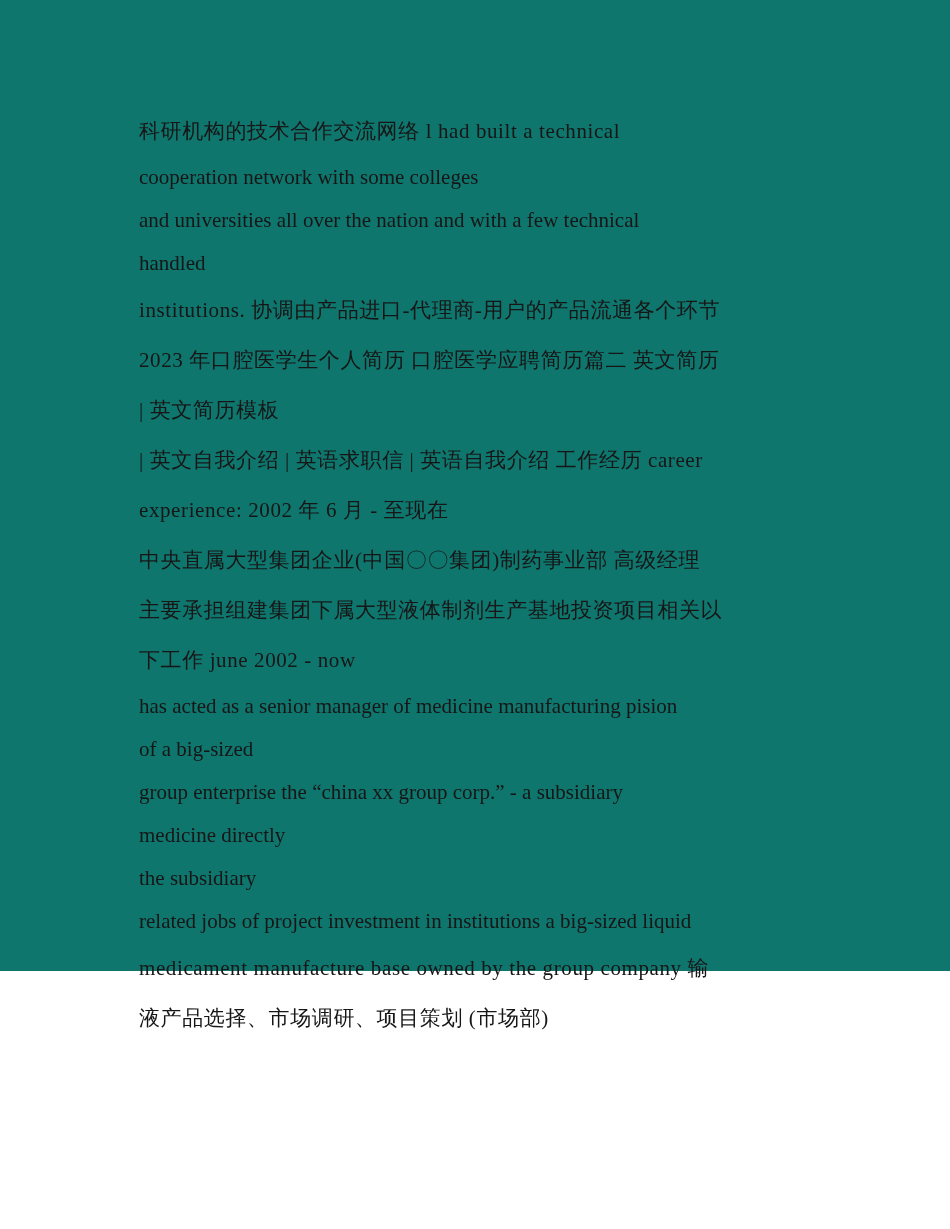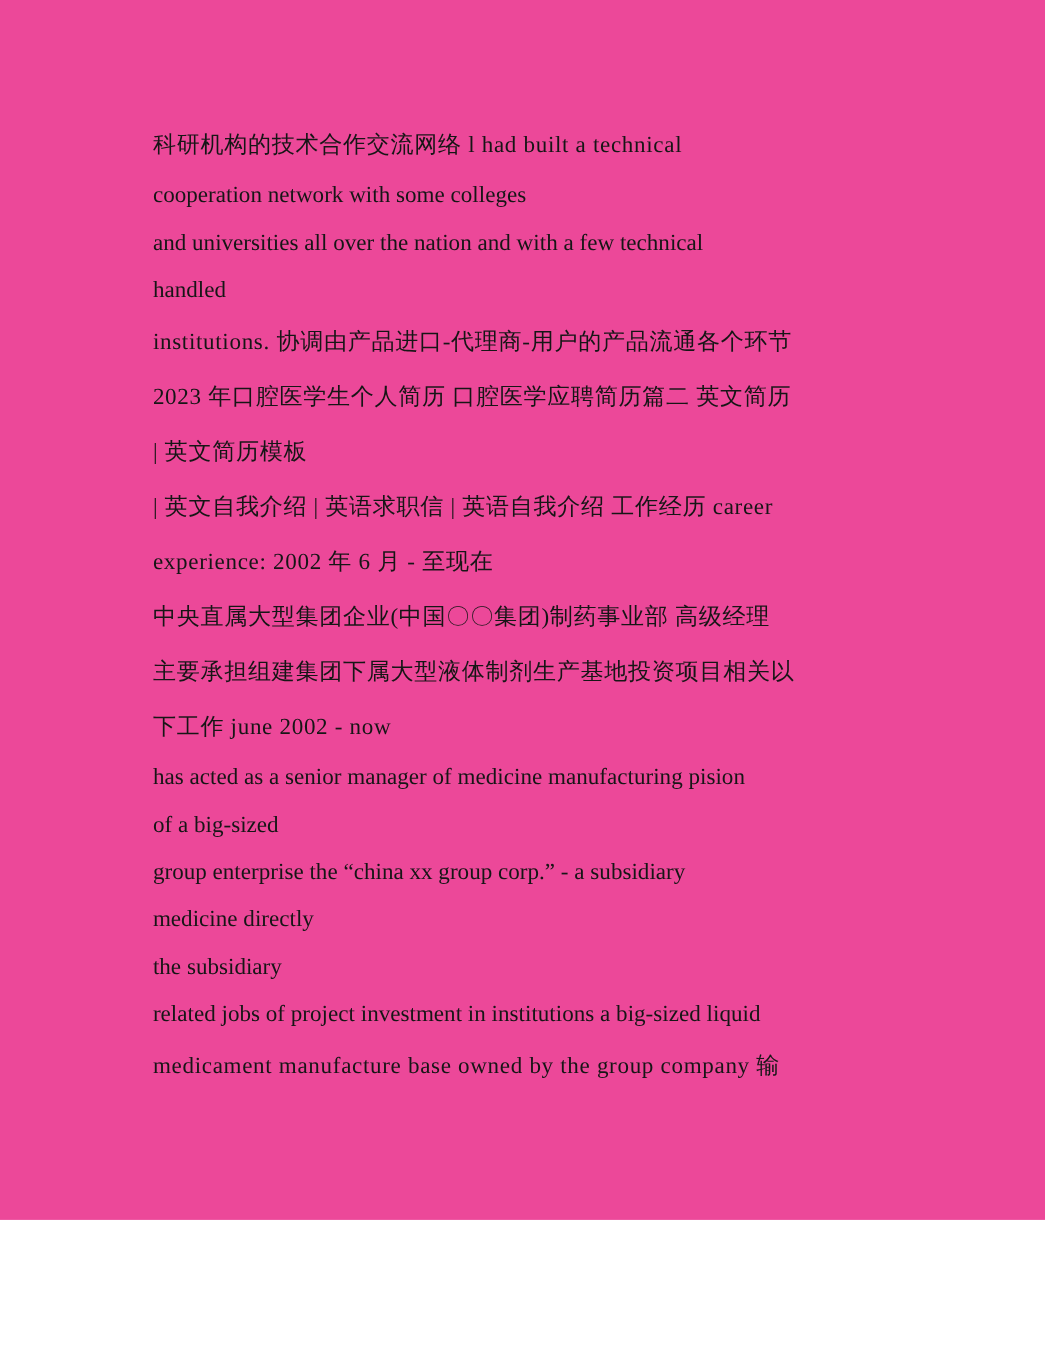--- a/index.html
+++ b/index.html
@@ -12,22 +12,22 @@
     background: #ffffff;
     overflow: hidden;
     position: relative;
     font-family: "Liberation Serif", "DejaVu Serif", serif;
   }
   .page {
     position: absolute;
     top: 0;
     left: 0;
     width: 950px;
-    height: 1109px;
-    background: #ec4899;
+    height: 971px;
+    background: #0f766e;
   }
   .text-block {
     position: absolute;
     top: 106px;
     left: 139px;
     width: 680px;
     color: #161616;
     font-size: 21px;
     text-align: left;
   }
@@ -57,14 +57,15 @@
     <div class="line cjk">中央直属大型集团企业(中国〇〇集团)制药事业部 高级经理</div>
     <div class="line cjk">主要承担组建集团下属大型液体制剂生产基地投资项目相关以</div>
     <div class="line cjk">下工作 june 2002 - now</div>
     <div class="line">has acted as a senior manager of medicine manufacturing pision</div>
     <div class="line">of a big-sized</div>
     <div class="line">group enterprise the “china xx group corp.” - a subsidiary</div>
     <div class="line">medicine directly</div>
     <div class="line">the subsidiary</div>
     <div class="line">related jobs of project investment in institutions a big-sized liquid</div>
     <div class="line cjk">medicament manufacture base owned by the group company 输</div>
+    <div class="line cjk">液产品选择、市场调研、项目策划 (市场部)</div>
   </div>
 </div>
 
 </body></html>

